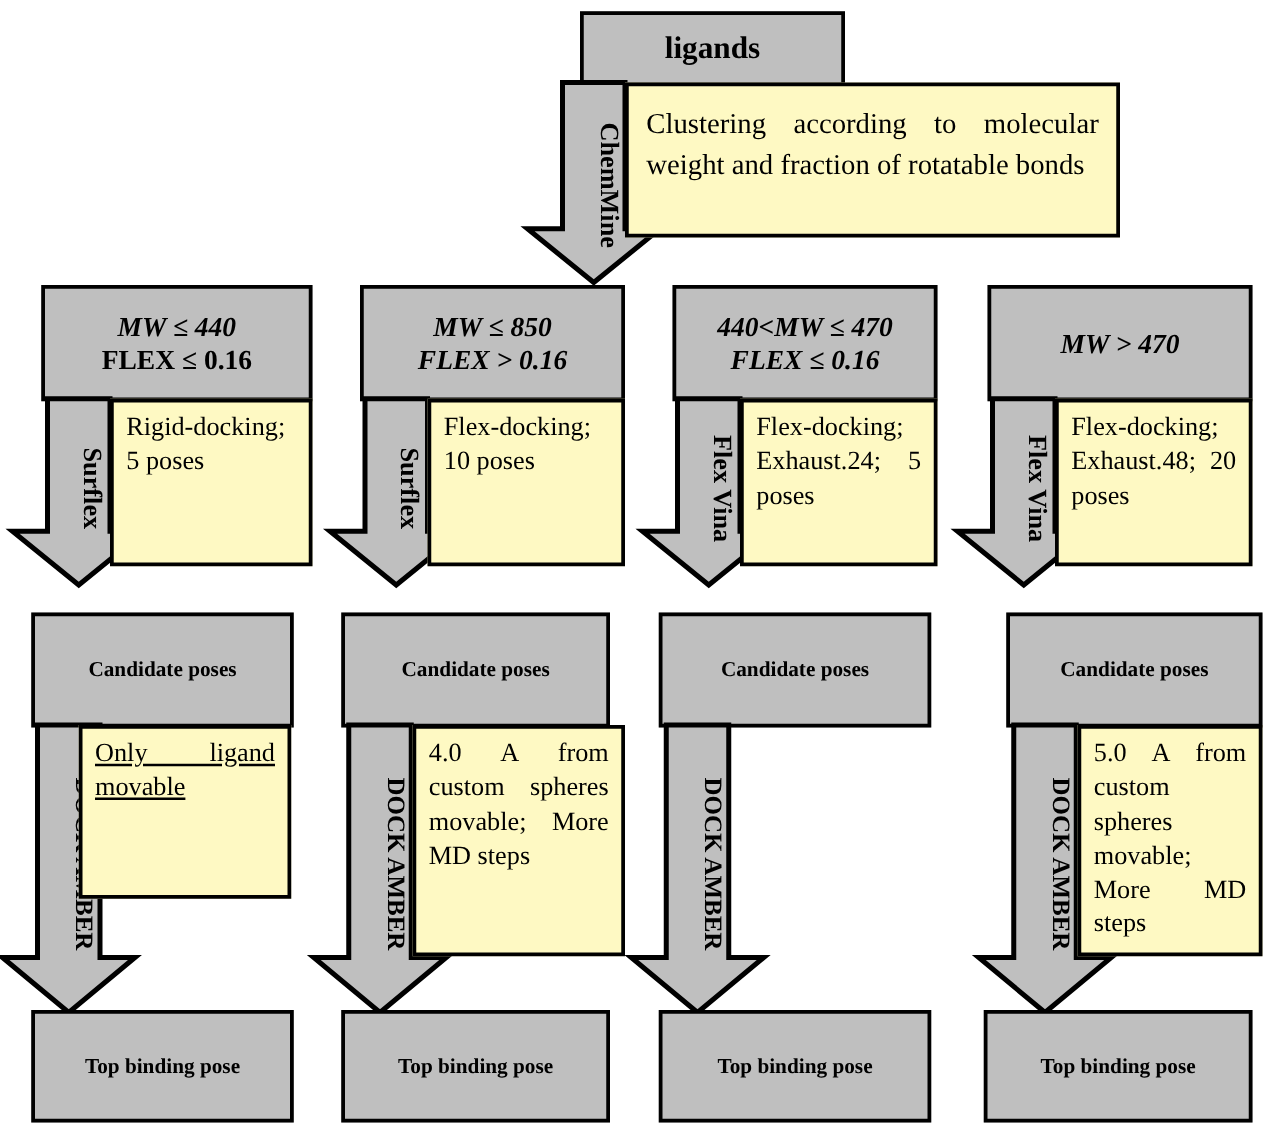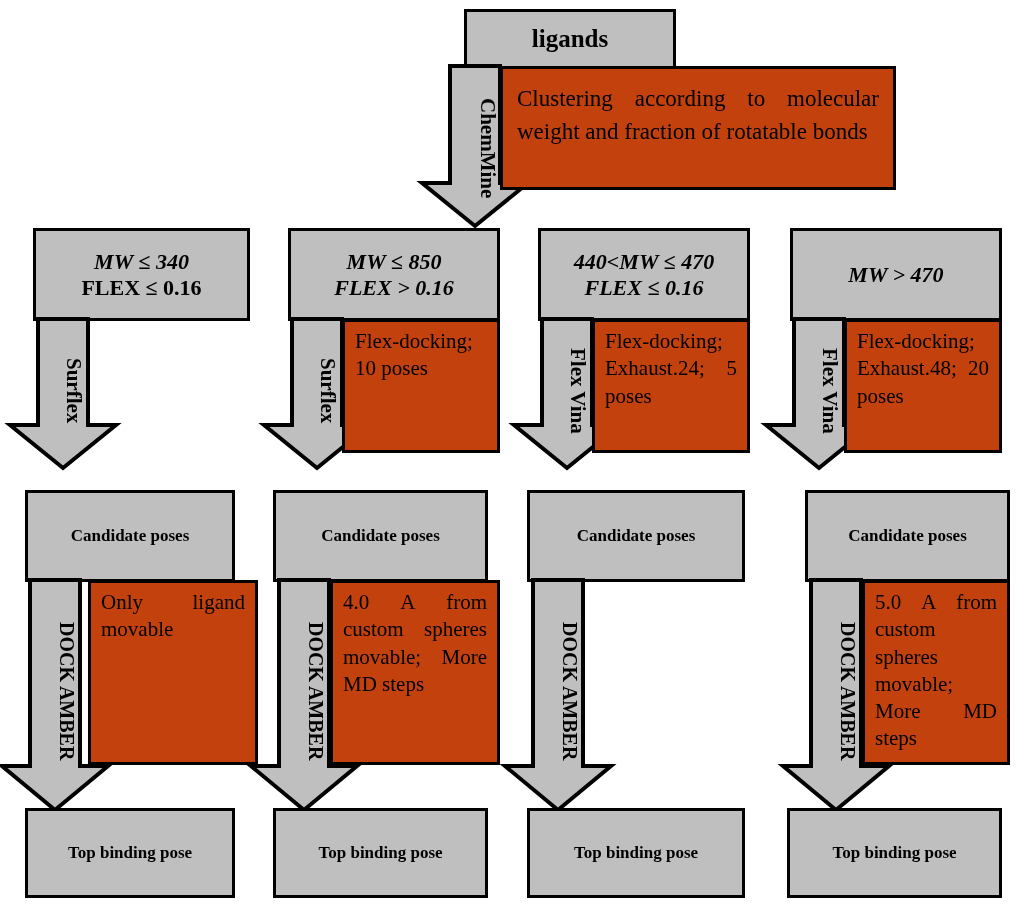--- a/index.html
+++ b/index.html
@@ -22,21 +22,21 @@
     display: flex;
     align-items: center;
     justify-content: center;
     text-align: center;
     line-height: 1.18;
   }
   .gray {
     background: #bfbfbf;
   }
   .white {
-    background: #c2410c;
+    background: #fef9c3;
   }
   .title-box {
     font-weight: bold;
     font-size: 25px;
   }
   .crit-box {
     font-weight: bold;
     font-style: italic;
     font-size: 22px;
   }
@@ -96,39 +96,40 @@
   <div class="arrow" style="left:418px; top:66px; width:114px; height:162px;">
     <svg width="114" height="162" viewBox="0 0 114 162">
       <path d="M 32,0 L 82,0 L 82,117 L 110,117 L 57,160 L 4,117 L 32,117 Z" fill="#bfbfbf" stroke="#000000" stroke-width="4" stroke-linejoin="miter"></path>
     </svg>
   </div>
   <div class="arrow-label" style="left:450px; top:72px; width:50px; height:152px;">ChemMine</div>
 
   <div class="box white detail-box just-full" style="left:500px; top:66px; width:396px; height:124px; font-size:23px; padding:14px 14px 0 14px; line-height:1.42;">Clustering according to molecular weight and fraction of rotatable bonds</div>
 
   <div class="box gray crit-box" style="left:33px; top:228px; width:217px; height:93px; flex-direction:column;">
-    <span>MW ≤ 340</span>
+    <span>MW ≤ 440</span>
     <span class="upright">FLEX ≤ 0.16</span>
   </div>
   <div class="arrow" style="left:14px; top:319px; width:114px; height:151px;">
     <svg width="114" height="151" viewBox="0 0 114 151">
       <path d="M 24,0 L 74,0 L 74,106 L 102,106 L 49,149 L -4,106 L 24,106 Z" fill="#bfbfbf" stroke="#000000" stroke-width="4" stroke-linejoin="miter"></path>
     </svg>
   </div>
   <div class="arrow-label" style="left:40px; top:326px; width:46px; height:130px;">Surflex</div>
+  <div class="box white detail-box" style="left:88px; top:319px; width:162px; height:134px;">Rigid-docking; 5 poses</div>
 
   <div class="box gray node-box" style="left:25px; top:490px; width:210px; height:92px;">Candidate poses</div>
 
   <div class="arrow" style="left:7px; top:580px; width:114px; height:232px;">
     <svg width="114" height="232" viewBox="0 0 114 232">
       <path d="M 23,0 L 73,0 L 73,186 L 101,186 L 48,230 L -5,186 L 23,186 Z" fill="#bfbfbf" stroke="#000000" stroke-width="4" stroke-linejoin="miter"></path>
     </svg>
   </div>
   <div class="arrow-label amber" style="left:32px; top:588px; width:46px; height:206px;">DOCK AMBER</div>
-  <div class="box white detail-box" style="left:88px; top:580px; width:170px; height:185px;">Only ligand movable</div>
+  <div class="box white detail-box" style="left:63px; top:580px; width:170px; height:139px;text-decoration:underline;">Only ligand movable</div>
 
   <div class="box gray node-box" style="left:25px; top:808px; width:210px; height:90px;">Top binding pose</div>
 
   <div class="box gray crit-box" style="left:288px; top:228px; width:212px; height:93px; flex-direction:column;">
     <span>MW ≤ 850</span>
     <span>FLEX &gt; 0.16</span>
   </div>
   <div class="arrow" style="left:268px; top:319px; width:114px; height:151px;">
     <svg width="114" height="151" viewBox="0 0 114 151">
       <path d="M 24,0 L 74,0 L 74,106 L 102,106 L 49,149 L -4,106 L 24,106 Z" fill="#bfbfbf" stroke="#000000" stroke-width="4" stroke-linejoin="miter"></path>

